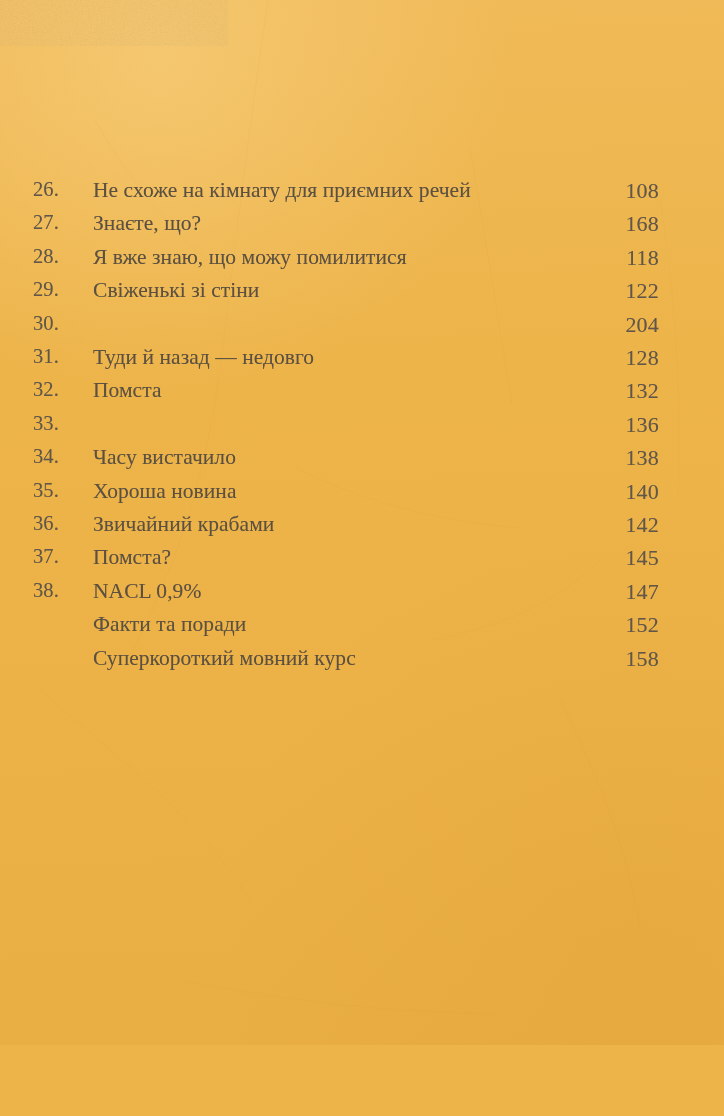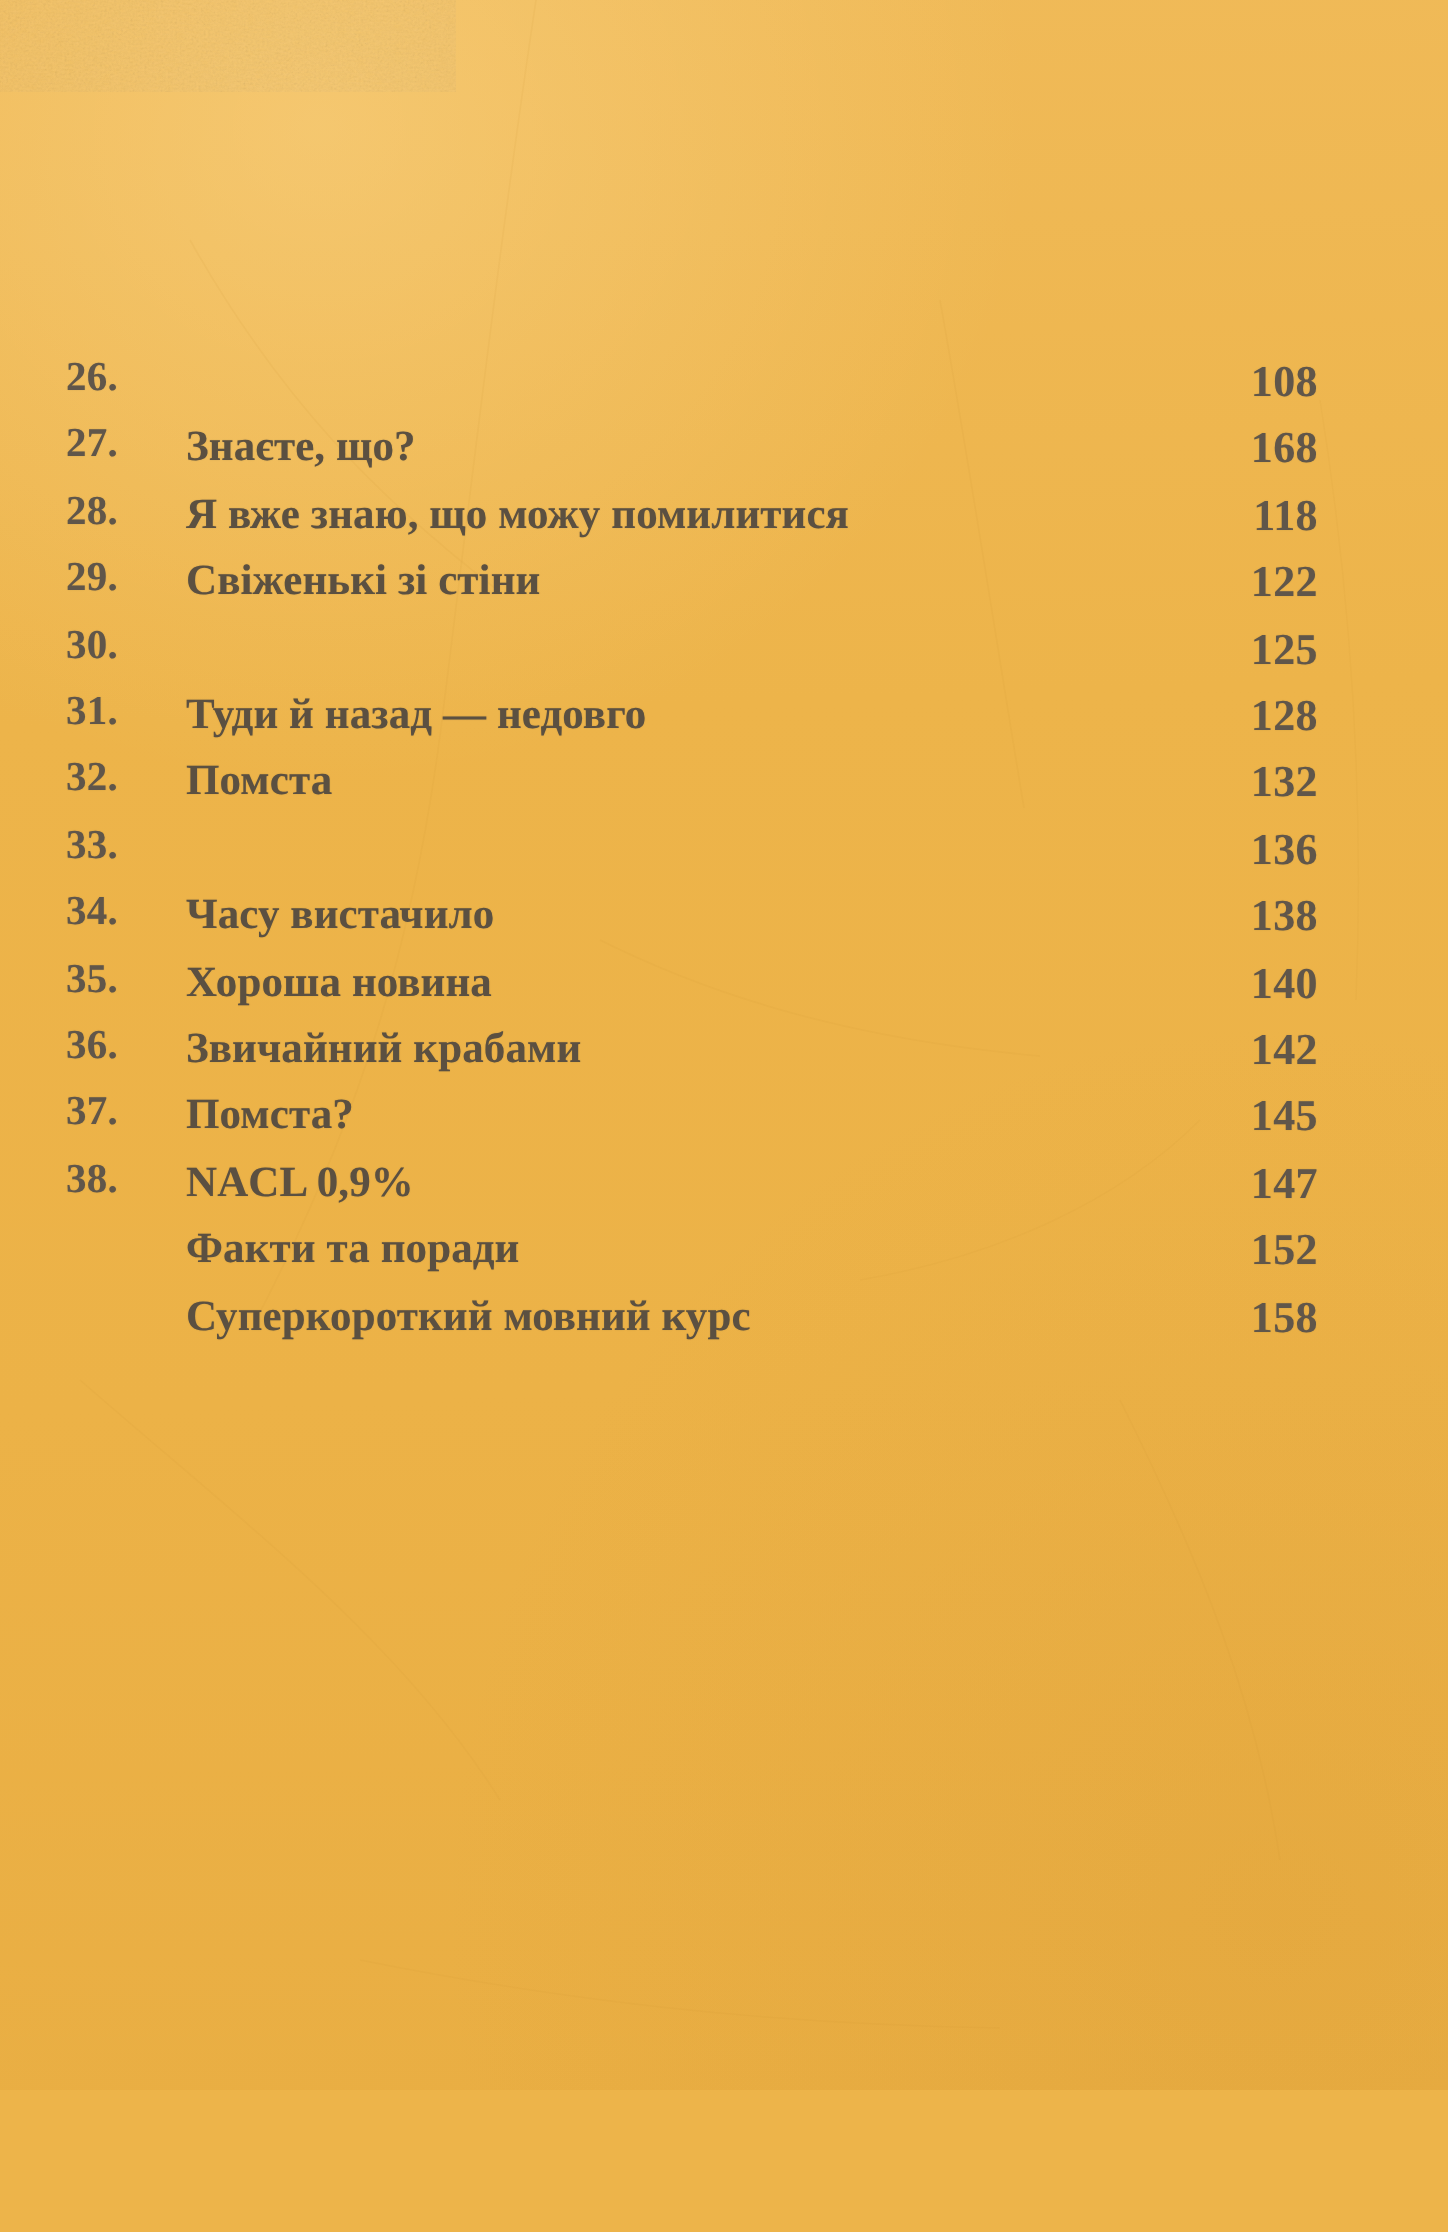--- a/index.html
+++ b/index.html
@@ -24,21 +24,20 @@
     box-sizing: border-box;
     background-color: #edb44a;
     background-image:
       
       radial-gradient(ellipse 70% 45% at 22% 6%, rgba(255, 226, 160, 0.34) 0%, rgba(255, 226, 160, 0) 70%),
       
       radial-gradient(ellipse 80% 60% at 88% 92%, rgba(205, 140, 40, 0.16) 0%, rgba(205, 140, 40, 0) 72%),
       
       linear-gradient(178deg, #f0ba58 0%, #edb44a 34%, #ecb247 66%, #e9ae43 100%);
     overflow: hidden;
-    font-weight: bold;
   }
 
   
   .grain {
     position: absolute;
     inset: -10%;
     pointer-events: none;
     opacity: 0.5;
     mix-blend-mode: multiply;
   }
@@ -148,20 +147,21 @@
       <path d="M 600 560 C 560 600 500 628 430 640"></path>
       <path d="M 180 980 C 280 1000 380 1012 500 1014"></path>
       <path d="M 660 200 C 676 300 682 400 678 500"></path>
     </g>
   </svg>
 
   <div class="toc">
 
     <div class="toc-row" style="top:178px">
       <span class="num">26.</span>
+      <span class="title">Не схоже на кімнату для приємних речей</span>
       <span class="pageno">108</span>
     </div>
 
     <div class="toc-row" style="top:211.4px">
       <span class="num">27.</span>
       <span class="title">Знаєте, що?</span>
       <span class="pageno">168</span>
     </div>
 
     <div class="toc-row" style="top:244.8px">
@@ -171,21 +171,21 @@
     </div>
 
     <div class="toc-row" style="top:278.2px">
       <span class="num">29.</span>
       <span class="title">Свіженькі зі стіни</span>
       <span class="pageno">122</span>
     </div>
 
     <div class="toc-row" style="top:311.6px">
       <span class="num">30.</span>
-      <span class="pageno">125</span>
+      <span class="pageno">204</span>
     </div>
 
     <div class="toc-row" style="top:345px">
       <span class="num">31.</span>
       <span class="title">Туди й назад — недовго</span>
       <span class="pageno">128</span>
     </div>
 
     <div class="toc-row" style="top:378.4px">
       <span class="num">32.</span>

